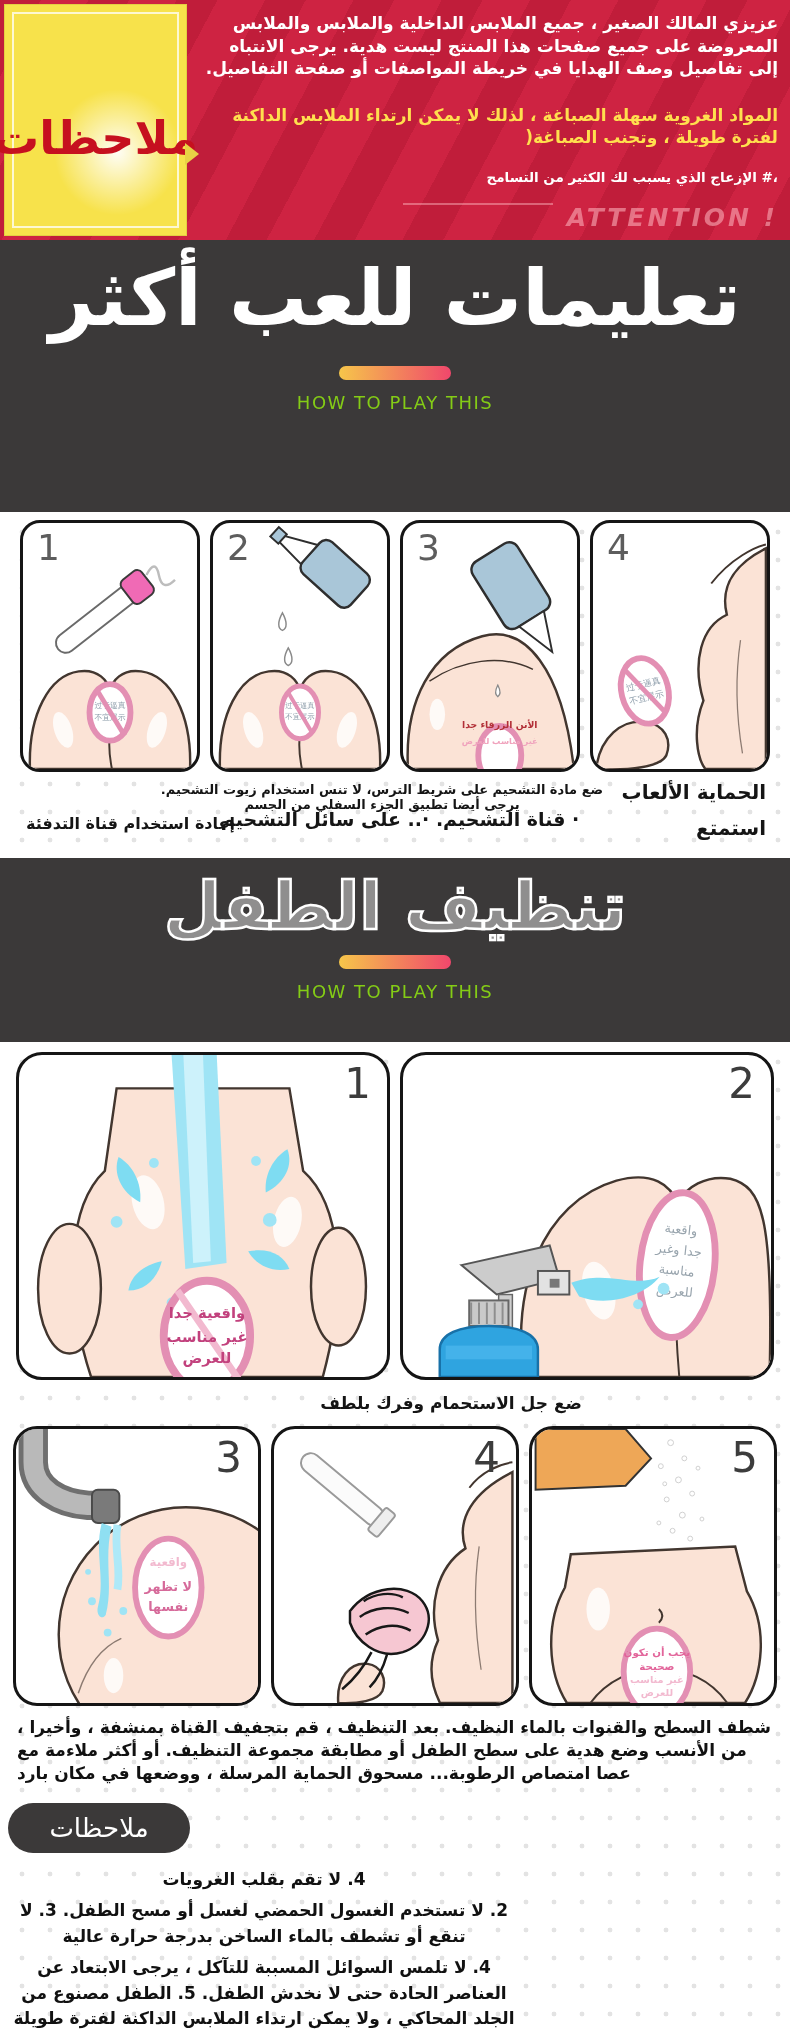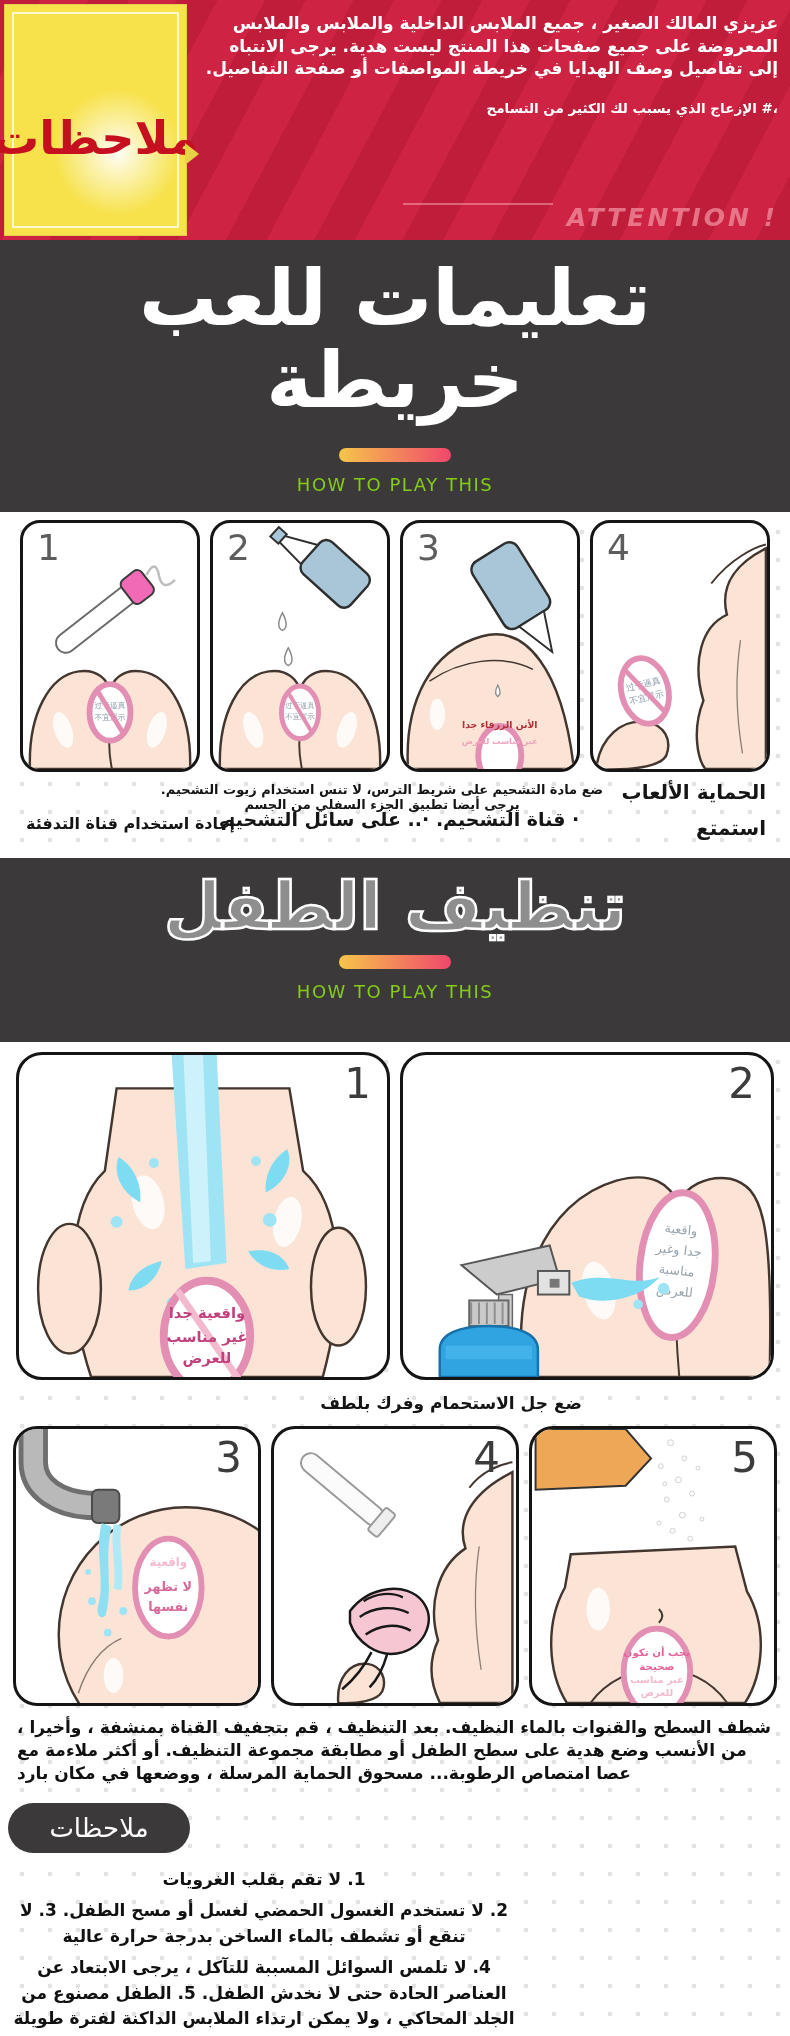--- a/index.html
+++ b/index.html
@@ -81,30 +81,31 @@
 <div class="page">
 
   <section class="sec-attention">
     <div class="note-card">
       <div class="note-card-inner"></div>
       <span class="note-word">ملاحظات</span>
       <div class="note-arrow"></div>
     </div>
     <div class="att-text">
       <p class="att-main">عزيزي المالك الصغير ، جميع الملابس الداخلية والملابس والملابس المعروضة على جميع صفحات هذا المنتج ليست هدية. يرجى الانتباه إلى تفاصيل وصف الهدايا في خريطة المواصفات أو صفحة التفاصيل.</p>
+      <p class="att-warn">المواد الغروية سهلة الصباغة ، لذلك لا يمكن ارتداء الملابس الداكنة لفترة طويلة ، وتجنب الصباغة(</p>
       <p class="att-hash">،# الإزعاج الذي يسبب لك الكثير من التسامح</p>
       <div class="att-row">
         <span class="att-line"></span>
         <span class="att-word">ATTENTION !</span>
       </div>
     </div>
   </section>
 
   <section class="sec-dark first">
-    <div class="dark-title">تعليمات للعب خريطة</div>
+    <div class="dark-title">تعليمات للعب أكثر</div>
     <div class="pill"></div>
     <div class="how-label">HOW TO PLAY THIS</div>
   </section>
 
   <section class="sec-steps dotted">
     <div class="panel-row">
 
       <div class="panel small">
         <span class="panel-num">1</span>
         <svg viewBox="0 0 176 252">
@@ -363,19 +364,19 @@
       </div>
     </div>
 
     <p class="clean-para">شطف السطح والقنوات بالماء النظيف. بعد التنظيف ، قم بتجفيف القناة بمنشفة ، وأخيرا ، من الأنسب وضع هدية على سطح الطفل أو مطابقة مجموعة التنظيف. أو أكثر ملاءمة مع عصا امتصاص الرطوبة... مسحوق الحماية المرسلة ، ووضعها في مكان بارد</p>
 
     <div class="notes-pill">
       <span>ملاحظات</span>
     </div>
 
     <div class="notes-list">
-      <div>1. لا تقم بقلب الغرويات</div>
+      <div>4. لا تقم بقلب الغرويات</div>
       <div>2. لا تستخدم الغسول الحمضي لغسل أو مسح الطفل. 3. لا تنقع أو تشطف بالماء الساخن بدرجة حرارة عالية</div>
       <div>4. لا تلمس السوائل المسببة للتآكل ، يرجى الابتعاد عن العناصر الحادة حتى لا نخدش الطفل. 5. الطفل مصنوع من الجلد المحاكي ، ولا يمكن ارتداء الملابس الداكنة لفترة طويلة لمنع الصباغة</div>
     </div>
   </section>
 
 </div>
 
 </body></html>

